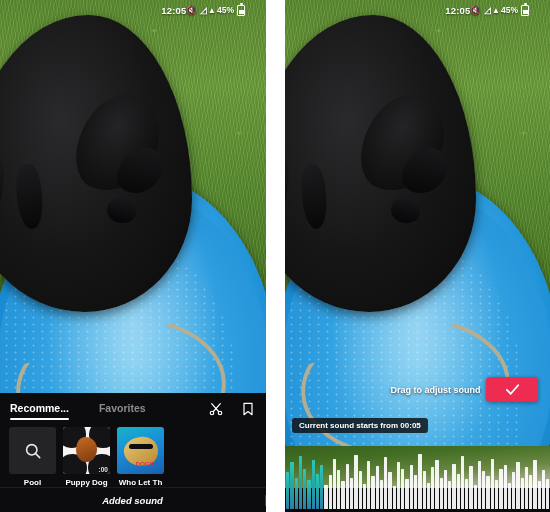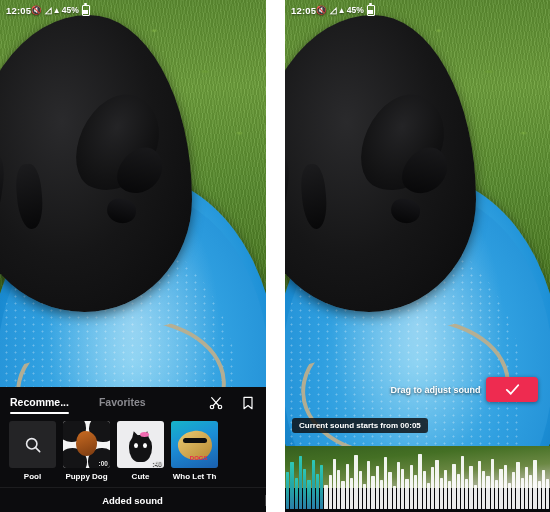--- a/index.html
+++ b/index.html
@@ -64,21 +64,21 @@
     background:linear-gradient(150deg,#1b1b1d,#050506);
     border-radius:46% 54% 58% 42% / 50% 48% 52% 50%;transform:rotate(40deg);}
   .dog-leg{position:absolute;background:linear-gradient(170deg,#1c1c1e,#070708);border-radius:40% 40% 48% 48%;}
   .dog-leg.a{left:2%;top:46%;width:13%;height:26%;transform:rotate(8deg);}
   .dog-leg.b{left:22%;top:50%;width:11%;height:22%;transform:rotate(-5deg);}
   .dog-paw{position:absolute;left:62%;top:62%;width:13%;height:8%;
     background:linear-gradient(180deg,#17171a,#060607);border-radius:44% 44% 50% 50%;transform:rotate(12deg);}
 
   
   .statusbar{position:absolute;left:0;top:0;right:0;height:20px;display:flex;align-items:center;
-    justify-content:flex-start;padding:0 6px;box-sizing:border-box;z-index:7;}
+    justify-content:flex-end;padding:0 21px;box-sizing:border-box;z-index:7;}
   .sb-time{color:#fff;font-size:9.5px;font-weight:700;text-shadow:0 1px 2px rgba(0,0,0,.55);letter-spacing:.2px;}
   .sb-right{display:flex;align-items:center;gap:3px;color:#fff;
     font-size:8.5px;font-weight:700;text-shadow:0 1px 2px rgba(0,0,0,.55);}
   .sb-ico{display:inline-block;line-height:1;}
   .sb-batt{width:6px;height:9px;border:1px solid #fff;border-radius:1px;position:relative;}
   .sb-batt:before{content:"";position:absolute;left:1.5px;top:-2.4px;width:3px;height:1.4px;background:#fff;border-radius:1px;}
   .sb-batt:after{content:"";position:absolute;left:.5px;bottom:.5px;right:.5px;height:45%;background:#fff;}
 
   
   .sheet{position:absolute;left:0;right:0;bottom:0;background:#0c0c0e;z-index:6;}
@@ -128,21 +128,21 @@
   .ct-eye{position:absolute;top:46%;width:4px;height:5px;background:#fff;border-radius:50%;}
   .ct-eye.l{left:37%;} .ct-eye.r{right:37%;}
 
   .wl-cover{position:absolute;inset:0;
     background:linear-gradient(160deg,#16b4c9 0%,#1b8fd8 42%,#1a5fae 100%);}
   .wl-dog{position:absolute;left:14%;top:22%;width:72%;height:62%;
     background:linear-gradient(150deg,#e9c871,#b88a33);border-radius:50% 44% 40% 56% / 46% 50% 50% 54%;transform:rotate(-8deg);}
   .wl-glass{position:absolute;left:26%;top:36%;width:50%;height:11%;background:#0d0d0f;border-radius:3px;}
   .wl-tag{position:absolute;left:40%;bottom:14%;color:#e8294b;font-size:6px;font-weight:700;}
 
-  .sheet-bottom{display:flex;align-items:center;height:24px;border-top:1px solid rgba(255,255,255,.07);margin-top:6px;}
+  .sheet-bottom{display:flex;align-items:center;height:24px;border-top:1px solid rgba(255,255,255,.07);font-style:italic;}
   .sb-item{flex:1;text-align:center;font-size:9.5px;font-weight:700;color:#7d7d82;}
   .sb-item.active{color:#ffffff;}
   .sb-sep{width:1px;height:11px;background:rgba(255,255,255,.22);}
 
   
   .hint{position:absolute;left:0;right:0;top:385px;text-align:center;color:#fff;font-size:9px;
     font-weight:700;text-shadow:0 1px 3px rgba(0,0,0,.75);z-index:6;padding-left:36px;}
   .confirm{position:absolute;right:12px;top:377px;width:52px;height:25px;border-radius:4px;
     background:#ee2b50;display:flex;align-items:center;justify-content:center;z-index:6;
     box-shadow:0 1px 4px rgba(0,0,0,.4);}
@@ -229,34 +229,20 @@
               <span class="pd-blob pd-b2"></span>
               <span class="pd-blob pd-b3"></span>
               <span class="pd-blob pd-b4"></span>
               <span class="pd-mid"></span>
             </div>
             <span class="dur">:00</span>
           </div>
           <div class="sound-label">Puppy Dog</div>
         </div>
 
-        <div class="sound">
-          <div class="thumb">
-            <div class="ct-cover">
-              <span class="ct-ear l"></span>
-              <span class="ct-ear r"></span>
-              <span class="ct-body"></span>
-              <span class="ct-bow"></span>
-              <span class="ct-eye l"></span>
-              <span class="ct-eye r"></span>
-            </div>
-            <span class="dur">:40</span>
-          </div>
-          <div class="sound-label">Cute</div>
-        </div>
 
         <div class="sound">
           <div class="thumb">
             <div class="wl-cover">
               <span class="wl-dog"></span>
               <span class="wl-glass"></span>
               <span class="wl-tag">DOGS</span>
             </div>
           </div>
           <div class="sound-label">Who Let Th</div>

